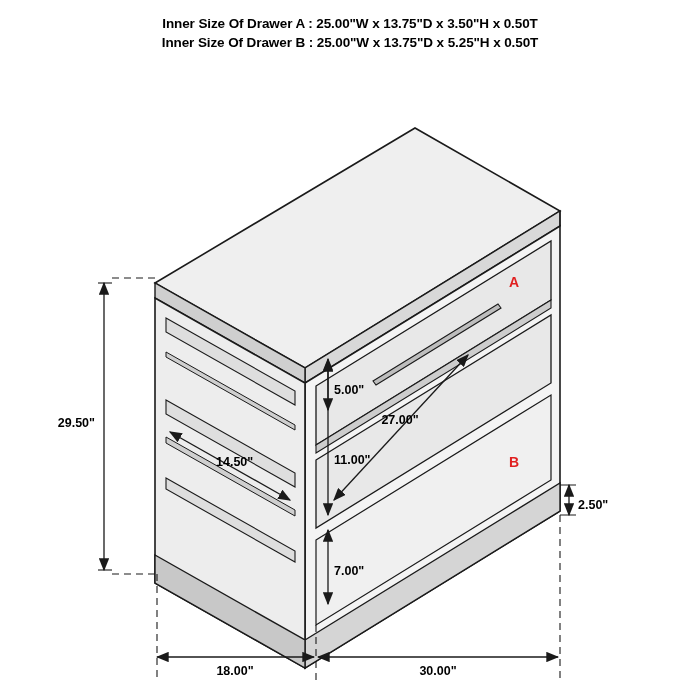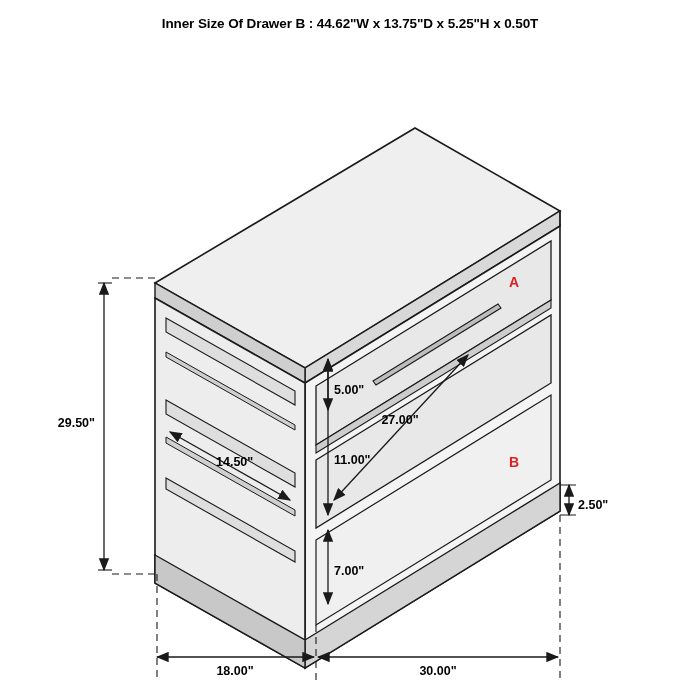--- a/index.html
+++ b/index.html
@@ -47,21 +47,22 @@
     font-weight: bold;
     fill: #e02020;
   }
 </style>
 </head>
 <body>
 
 <div id="stage">
 
   <div class="title-block">
-    <div>Inner Size Of Drawer B : 44.62"W x 13.75"D x 5.25"H x 0.50T</div>
+    <div>Inner Size Of Drawer A : 25.00"W x 13.75"D x 3.50"H x 0.50T</div>
+    <div>Inner Size Of Drawer B : 25.00"W x 13.75"D x 5.25"H x 0.50T</div>
   </div>
 
   <svg width="700" height="700" viewBox="0 0 700 700">
     <defs>
       <marker id="arrH" markerWidth="10" markerHeight="8" refX="9" refY="4" orient="auto">
         <path d="M0,0 L10,4 L0,8 z" fill="#1a1a1a"></path>
       </marker>
       <marker id="arrT" markerWidth="10" markerHeight="8" refX="1" refY="4" orient="auto">
         <path d="M10,0 L0,4 L10,8 z" fill="#1a1a1a"></path>
       </marker>

